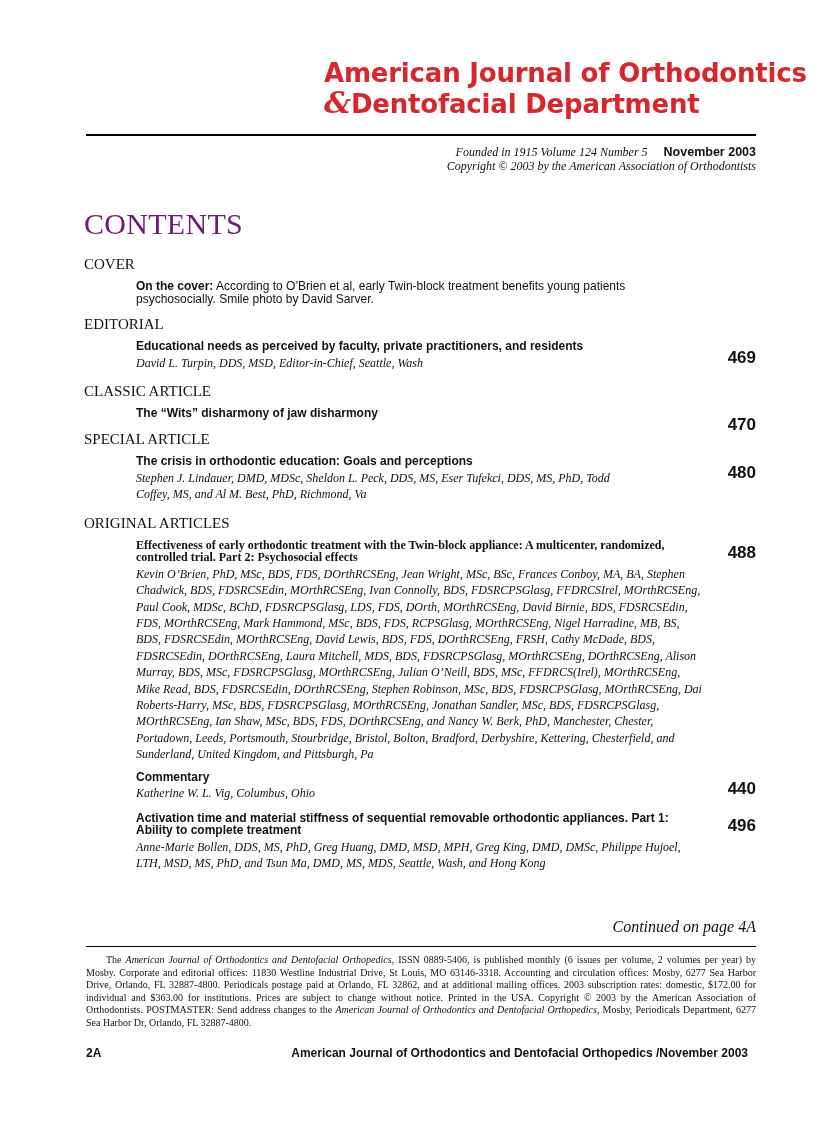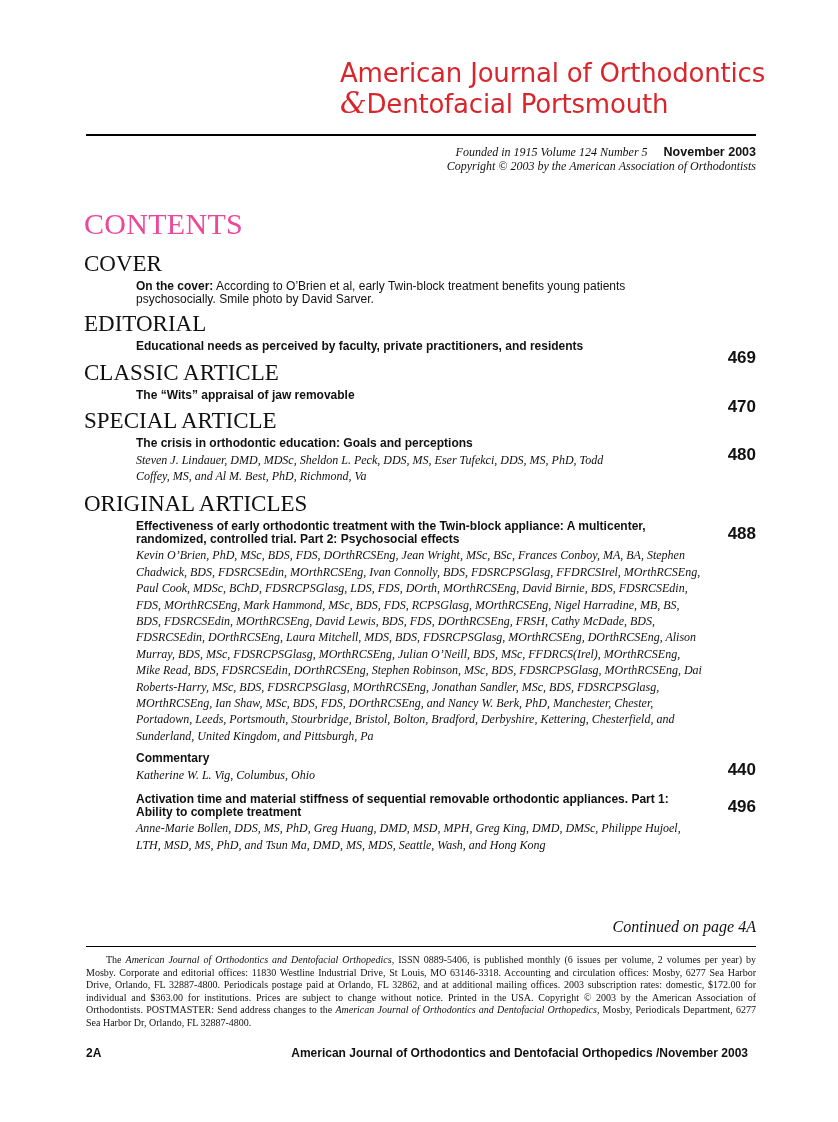--- a/index.html
+++ b/index.html
@@ -1,37 +1,37 @@
 <!DOCTYPE html>
 <html><head>
 <meta charset="utf-8">
 <style>
   html, body { margin: 0; padding: 0; background: #ffffff; }
   body { width: 838px; height: 1122px; position: relative; overflow: hidden; color: #111; }
 
-  .masthead { position: absolute; left: 340px; top: 58px; width: 416px; }
+  .masthead { position: absolute; left: 324px; top: 58px; width: 416px; font-weight: bold; }
   .masthead .line1, .masthead .line2 {
     font-family: "DejaVu Sans", sans-serif; color: #d8262c;
     font-size: 26px; line-height: 30px; letter-spacing: -0.2px; white-space: nowrap;
   }
   .masthead .line2 { padding-left: 0; }
   .masthead .amp { font-family: "DejaVu Serif", serif; font-style: italic; font-size: 30px; }
 
   .head-rule { position: absolute; left: 86px; top: 134px; width: 670px; height: 2px; background: #000; }
 
   .founded { position: absolute; right: 82px; top: 145px; text-align: right;
     font-family: "Liberation Serif", serif; font-size: 12px; line-height: 14px; }
   .founded .it { font-style: italic; }
   .founded .date { font-family: "Liberation Sans", sans-serif; font-weight: bold; font-size: 12.5px; font-style: normal; margin-left: 5px; padding-left: 8px; }
 
   .contents-title { position: absolute; left: 84px; top: 207px;
-    font-family: "Liberation Serif", serif; font-size: 30px; color: #ec4899; letter-spacing: 0.3px; }
+    font-family: "Liberation Serif", serif; font-size: 30px; color: #701a75; letter-spacing: 0.3px; }
 
   .toc { position: absolute; left: 84px; top: 254px; width: 672px; }
-  .section-head { font-family: "Liberation Serif", serif; font-size: 23px; line-height: 20px; margin: 0 0 6px 0; }
+  .section-head { font-family: "Liberation Serif", serif; font-size: 15px; line-height: 20px; margin: 0 0 6px 0; }
   .entry { position: relative; margin-left: 52px; padding-right: 60px; margin-bottom: 7px; }
   .entry-title { font-family: "Liberation Sans", sans-serif; font-weight: bold; font-size: 12px; line-height: 12.5px; }
   .entry-title.plain { font-weight: normal; }
   .entry-title .lead { font-weight: bold; }
   .entry-authors { font-family: "Liberation Serif", serif; font-style: italic; font-size: 12px; line-height: 16.4px; margin-top: 2px; }
   .page-num { position: absolute; right: 0; font-family: "Liberation Sans", sans-serif; font-weight: bold; font-size: 17px; }
 
   .continued { position: absolute; right: 82px; top: 918px; font-family: "Liberation Serif", serif; font-style: italic; font-size: 16px; }
 
   .foot-rule { position: absolute; left: 86px; top: 946px; width: 670px; height: 1px; background: #000; }
@@ -42,21 +42,21 @@
   .footer { position: absolute; left: 86px; top: 1046px; width: 670px;
     font-family: "Liberation Sans", sans-serif; font-weight: bold; font-size: 12px; }
   .footer .folio { position: absolute; left: 0; }
   .footer .running { position: absolute; right: 8px; white-space: nowrap; }
 </style>
 </head>
 <body>
 
 <div class="masthead">
   <div class="line1">American Journal of Orthodontics</div>
-  <div class="line2"><span class="amp">&amp;</span><span>Dentofacial Portsmouth</span></div>
+  <div class="line2"><span class="amp">&amp;</span><span>Dentofacial Department</span></div>
 </div>
 
 <div class="head-rule"></div>
 
 <div class="founded">
   <div>
     <span class="it">Founded in 1915</span>
     <span class="it">Volume 124</span>
     <span class="it">Number 5</span>
     <span class="date">November 2003</span>
@@ -72,39 +72,40 @@
   <div class="entry" style="margin-bottom:9px;">
     <div class="entry-title plain">
       <span class="lead">On the cover:</span>
       <span>According to O’Brien et al, early Twin-block treatment benefits young patients psychosocially. Smile photo by David Sarver.</span>
     </div>
   </div>
 
   <div class="section-head">EDITORIAL</div>
   <div class="entry" style="margin-bottom:10px;">
     <div class="entry-title">Educational needs as perceived by faculty, private practitioners, and residents</div>
+    <div class="entry-authors">David L. Turpin, DDS, MSD, Editor-in-Chief, Seattle, Wash</div>
     <span class="page-num" style="top:8px;">469</span>
   </div>
 
   <div class="section-head">CLASSIC ARTICLE</div>
   <div class="entry" style="margin-bottom:10px;">
-    <div class="entry-title">The “Wits” appraisal of jaw removable</div>
+    <div class="entry-title">The “Wits” disharmony of jaw disharmony</div>
     <span class="page-num" style="top:8px;">470</span>
   </div>
 
   <div class="section-head">SPECIAL ARTICLE</div>
   <div class="entry" style="margin-bottom:10px; padding-right:120px;">
     <div class="entry-title">The crisis in orthodontic education: Goals and perceptions</div>
-    <div class="entry-authors">Steven J. Lindauer, DMD, MDSc, Sheldon L. Peck, DDS, MS, Eser Tufekci, DDS, MS, PhD, Todd Coffey, MS, and Al M. Best, PhD, Richmond, Va</div>
+    <div class="entry-authors">Stephen J. Lindauer, DMD, MDSc, Sheldon L. Peck, DDS, MS, Eser Tufekci, DDS, MS, PhD, Todd Coffey, MS, and Al M. Best, PhD, Richmond, Va</div>
     <span class="page-num" style="top:8px;">480</span>
   </div>
 
   <div class="section-head">ORIGINAL ARTICLES</div>
   <div class="entry" style="margin-bottom:8px; padding-right:52px;">
-    <div class="entry-title" style="padding-right:0;">Effectiveness of early orthodontic treatment with the Twin-block appliance: A multicenter, randomized, controlled trial. Part 2: Psychosocial effects</div>
+    <div class="entry-title" style="padding-right:0;font-family:Liberation Serif, serif;">Effectiveness of early orthodontic treatment with the Twin-block appliance: A multicenter, randomized, controlled trial. Part 2: Psychosocial effects</div>
     <div class="entry-authors">Kevin O’Brien, PhD, MSc, BDS, FDS, DOrthRCSEng, Jean Wright, MSc, BSc, Frances Conboy, MA, BA, Stephen Chadwick, BDS, FDSRCSEdin, MOrthRCSEng, Ivan Connolly, BDS, FDSRCPSGlasg, FFDRCSIrel, MOrthRCSEng, Paul Cook, MDSc, BChD, FDSRCPSGlasg, LDS, FDS, DOrth, MOrthRCSEng, David Birnie, BDS, FDSRCSEdin, FDS, MOrthRCSEng, Mark Hammond, MSc, BDS, FDS, RCPSGlasg, MOrthRCSEng, Nigel Harradine, MB, BS, BDS, FDSRCSEdin, MOrthRCSEng, David Lewis, BDS, FDS, DOrthRCSEng, FRSH, Cathy McDade, BDS, FDSRCSEdin, DOrthRCSEng, Laura Mitchell, MDS, BDS, FDSRCPSGlasg, MOrthRCSEng, DOrthRCSEng, Alison Murray, BDS, MSc, FDSRCPSGlasg, MOrthRCSEng, Julian O’Neill, BDS, MSc, FFDRCS(Irel), MOrthRCSEng, Mike Read, BDS, FDSRCSEdin, DOrthRCSEng, Stephen Robinson, MSc, BDS, FDSRCPSGlasg, MOrthRCSEng, Dai Roberts-Harry, MSc, BDS, FDSRCPSGlasg, MOrthRCSEng, Jonathan Sandler, MSc, BDS, FDSRCPSGlasg, MOrthRCSEng, Ian Shaw, MSc, BDS, FDS, DOrthRCSEng, and Nancy W. Berk, PhD, Manchester, Chester, Portadown, Leeds, Portsmouth, Stourbridge, Bristol, Bolton, Bradford, Derbyshire, Kettering, Chesterfield, and Sunderland, United Kingdom, and Pittsburgh, Pa</div>
     <span class="page-num" style="top:4px;">488</span>
   </div>
   <div class="entry" style="margin-bottom:10px;">
     <div class="entry-title">Commentary</div>
     <div class="entry-authors">Katherine W. L. Vig, Columbus, Ohio</div>
     <span class="page-num" style="top:8px;">440</span>
   </div>
   <div class="entry" style="padding-right:52px;">
     <div class="entry-title">Activation time and material stiffness of sequential removable orthodontic appliances. Part 1: Ability to complete treatment</div>

